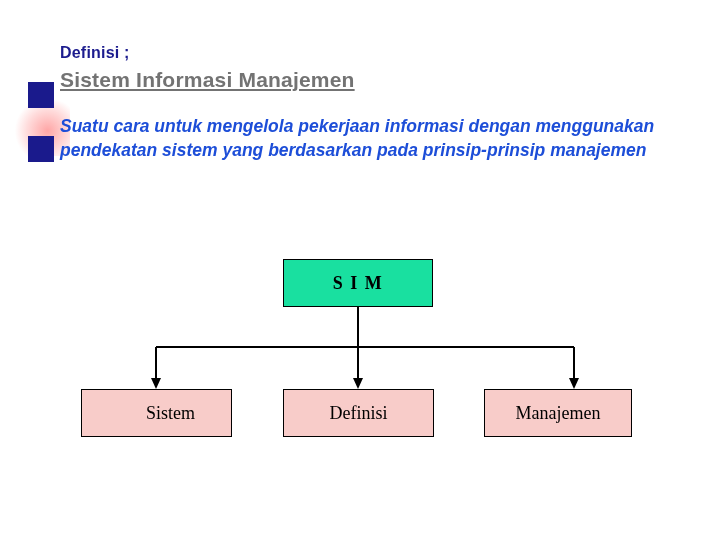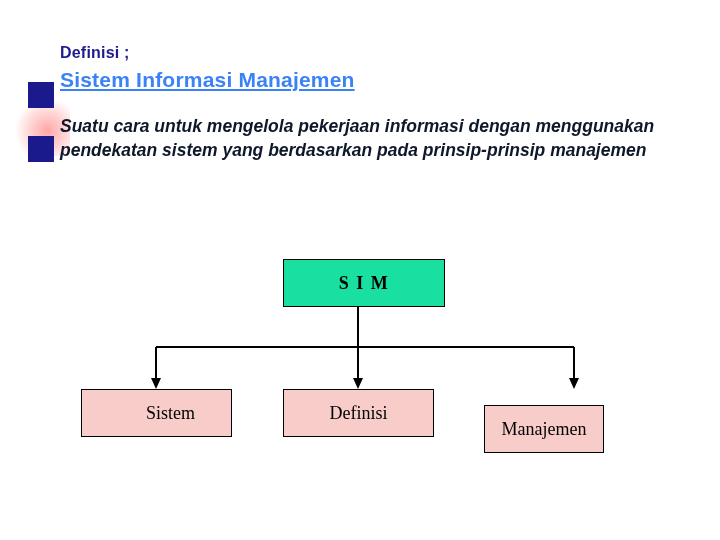--- a/index.html
+++ b/index.html
@@ -44,36 +44,36 @@
   .heading .line1 {
     font-size: 16px;
     font-weight: bold;
     color: #1c1c8e;
     line-height: 26px;
     letter-spacing: 0.2px;
   }
   .heading .line2 {
     font-size: 21px;
     font-weight: bold;
-    color: #3b82f6;
+    color: #737373;
     line-height: 27px;
     text-decoration: underline;
     display: inline-block;
     letter-spacing: 0.2px;
   }
 
   .body-text {
     position: absolute;
     left: 60px;
     top: 114px;
     width: 600px;
     font-size: 17.5px;
     font-weight: bold;
     font-style: italic;
-    color: #0f172a;
+    color: #1d4ed8;
     line-height: 24px;
   }
 
   
   .diagram {
     position: absolute;
     left: 0;
     top: 0;
     width: 720px;
     height: 540px;
@@ -87,36 +87,36 @@
     display: flex;
     align-items: center;
     justify-content: center;
     font-family: "Liberation Serif", serif;
     color: #000000;
   }
 
   .node-root {
     left: 283px;
     top: 259px;
-    width: 162px;
+    width: 150px;
     height: 48px;
     background: #19e0a0;
     font-size: 18px;
     font-weight: bold;
     letter-spacing: 1.5px;
   }
 
   .node-child {
     background: #f8ccc9;
     height: 48px;
     font-size: 18px;
   }
   .node-c1 { left: 81px;  top: 389px; width: 151px; padding-left: 28px; }
   .node-c2 { left: 283px; top: 389px; width: 151px; }
-  .node-c3 { left: 484px; top: 389px; width: 120px; margin-top: 16px; }
+  .node-c3 { left: 484px; top: 389px; width: 148px; }
 </style>
 </head>
 <body>
 
 <div class="bullet-fade"></div>
 <div class="bullet b1"></div>
 <div class="bullet b2"></div>
 
 <div class="heading">
   <div class="line1">Definisi ;</div>

